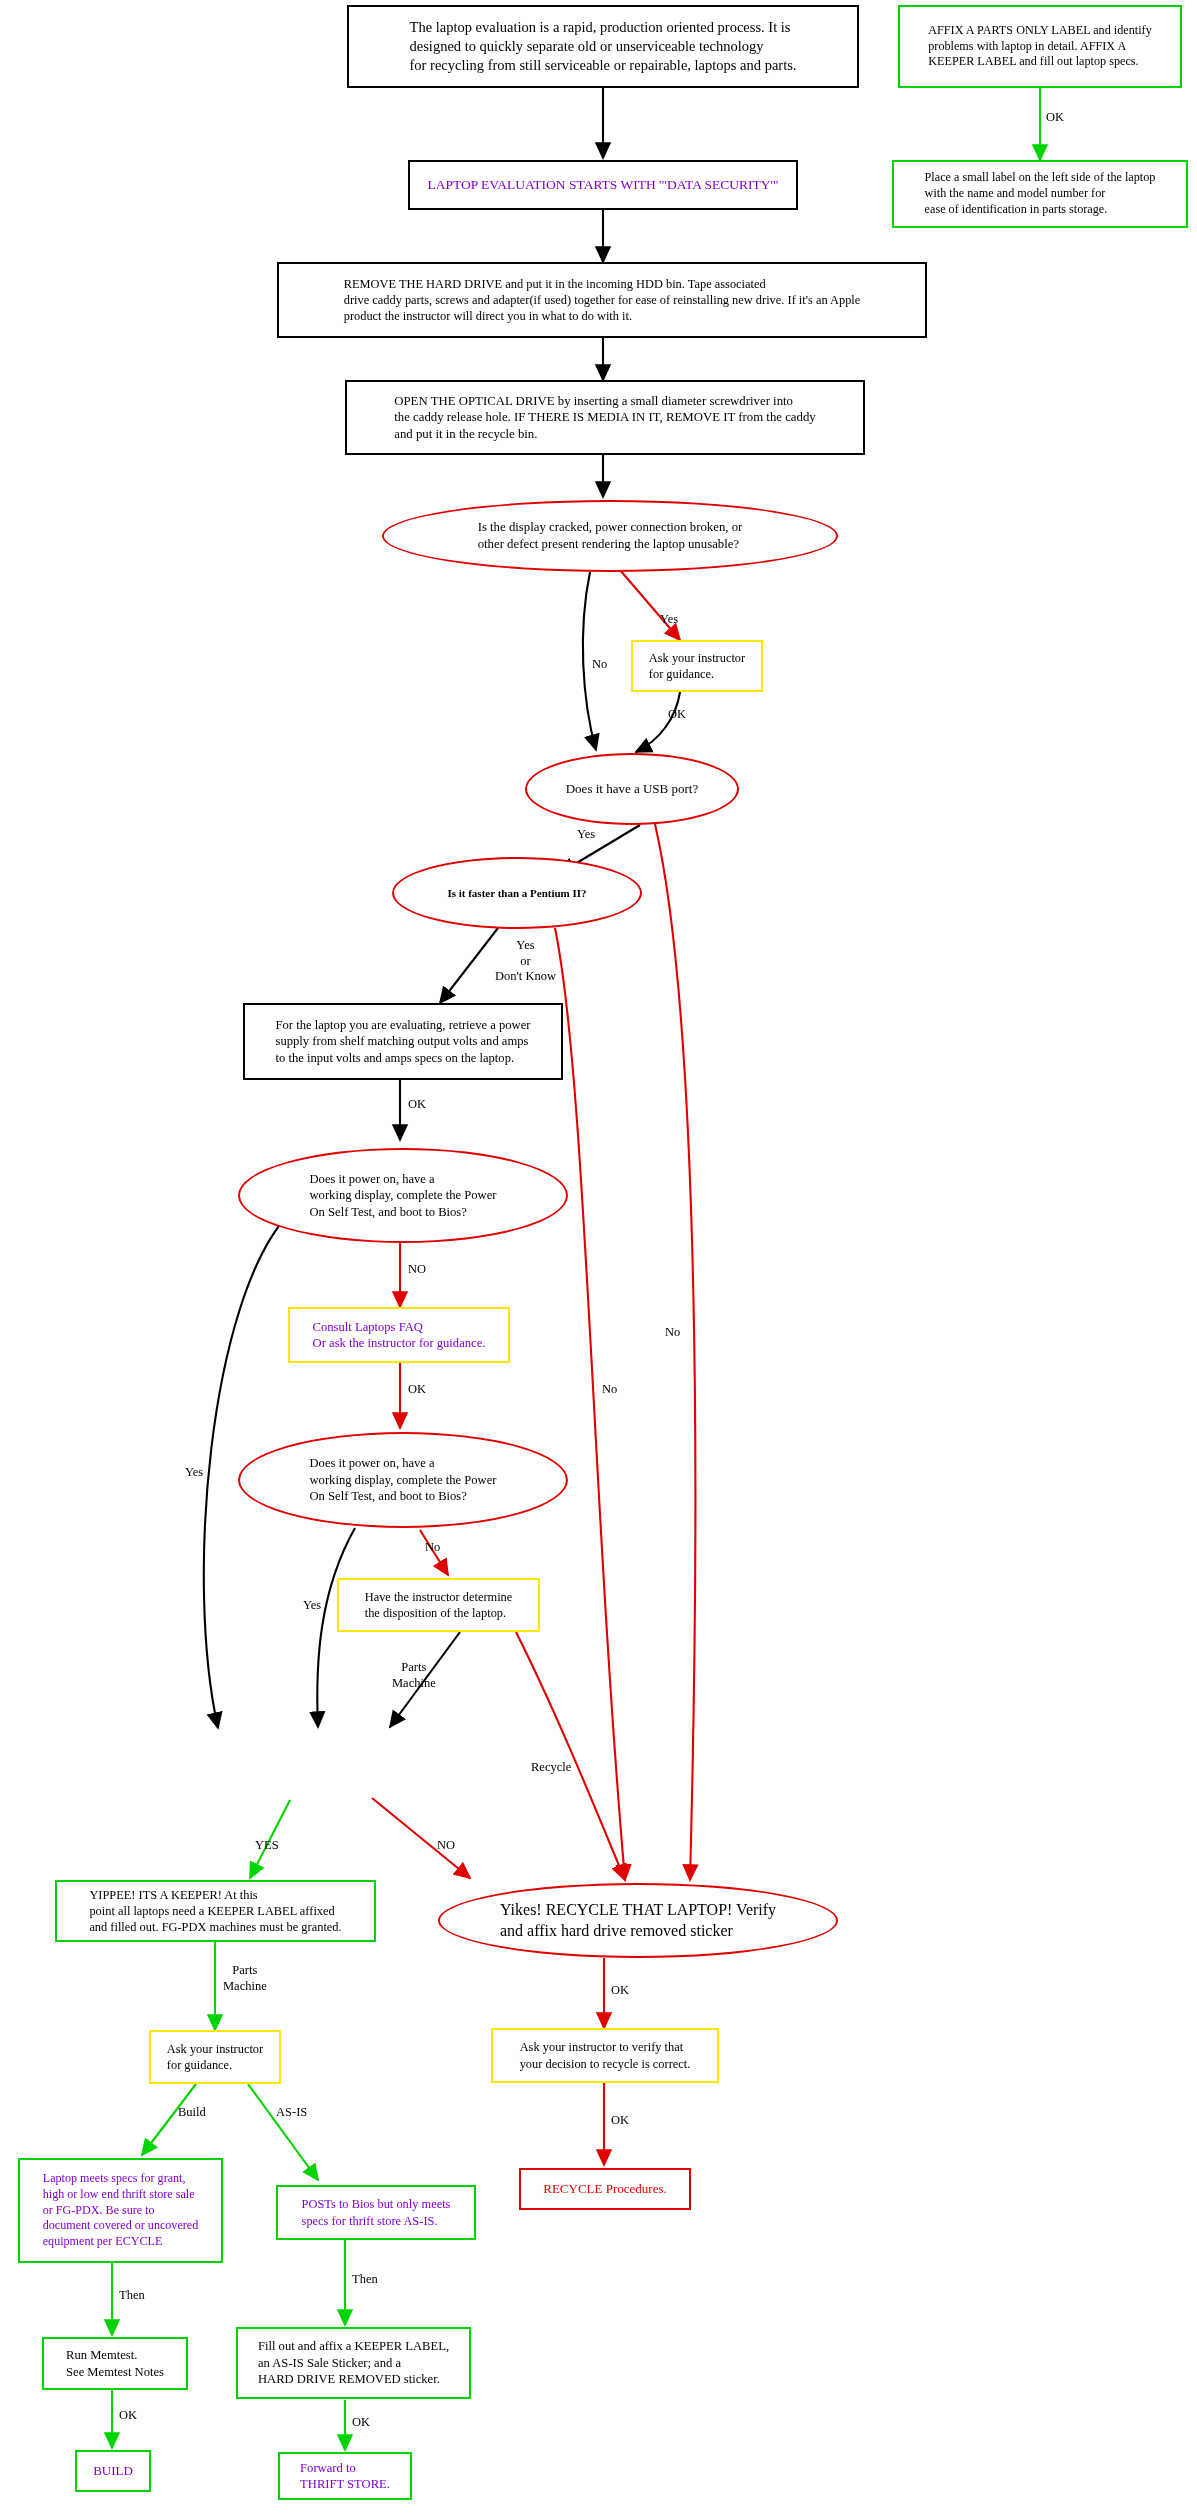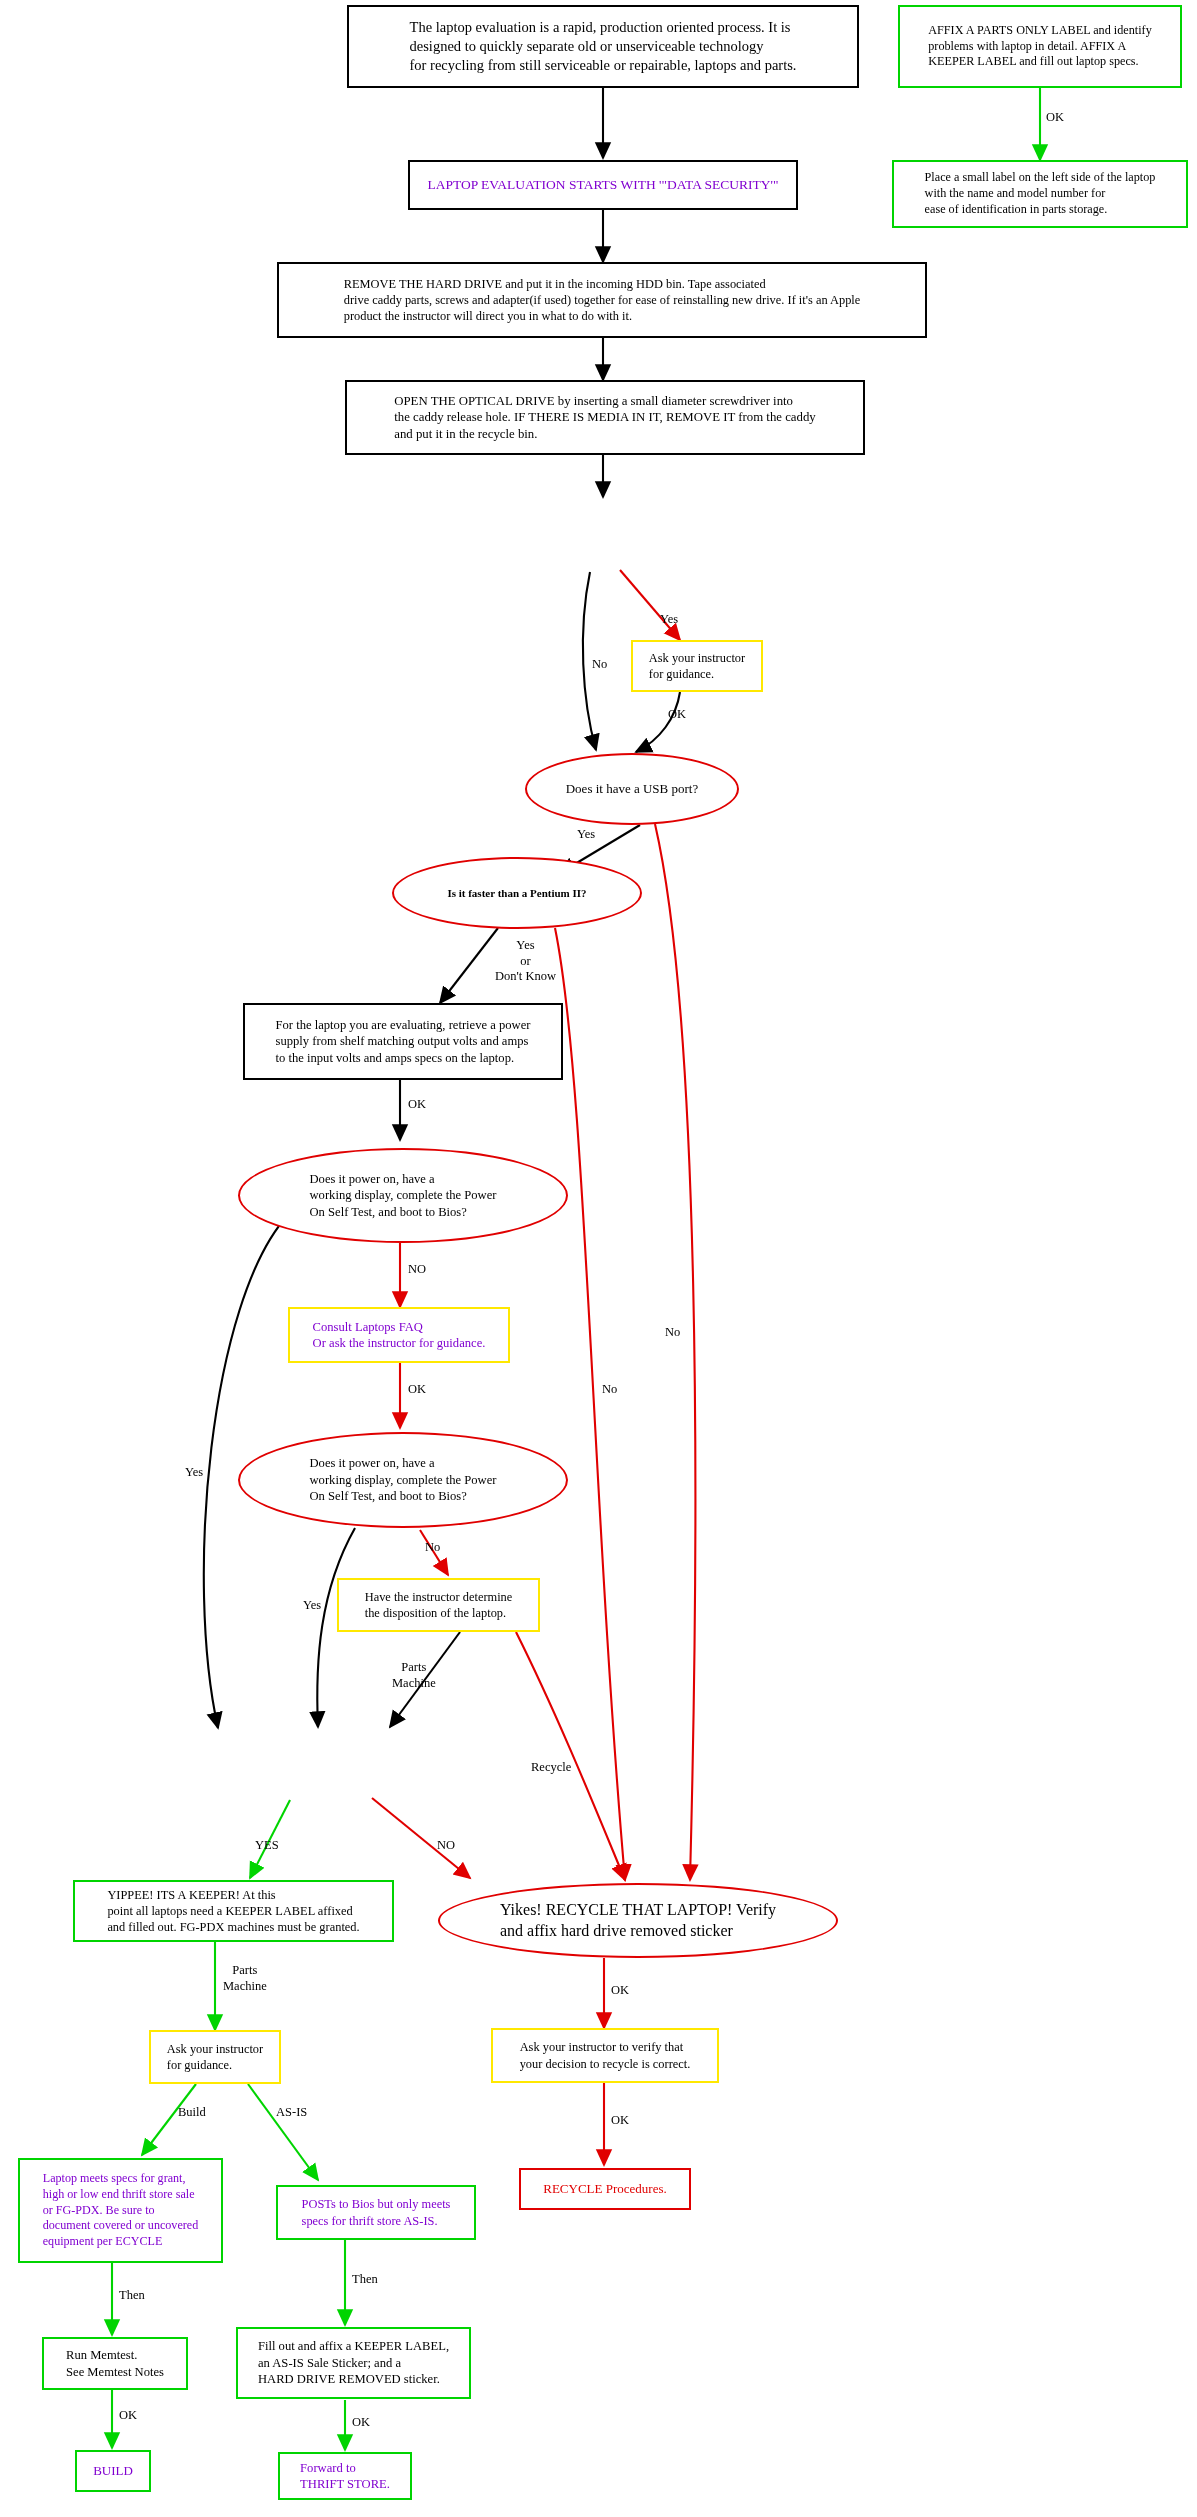--- a/index.html
+++ b/index.html
@@ -120,20 +120,23 @@
   </div>
 
   <div class="node box-black" style="left:277px;top:262px;width:650px;height:76px;">
     <span class="txt t-black" style="font-size:12.4px;">REMOVE THE HARD DRIVE and put it in the incoming HDD bin. Tape associated<br>drive caddy  parts, screws and adapter(if used) together for ease of reinstalling new drive.  If it's an Apple<br>product the instructor will direct you in what to do with it.</span>
   </div>
 
   <div class="node box-black" style="left:345px;top:380px;width:520px;height:75px;">
     <span class="txt t-black" style="font-size:12.8px;">OPEN THE OPTICAL DRIVE by inserting a small diameter screwdriver into<br>the caddy release hole.  IF THERE IS MEDIA IN IT, REMOVE IT from the caddy<br>and put it in the recycle bin.</span>
   </div>
 
+  <div class="node ell-red" style="left:382px;top:500px;width:456px;height:72px;">
+    <span class="txt t-black" style="font-size:12.8px;">Is the display cracked, power connection broken, or<br>other defect present rendering the laptop unusable?</span>
+  </div>
 
   <div class="node box-yellow" style="left:631px;top:640px;width:132px;height:52px;">
     <span class="txt t-black" style="font-size:12.4px;">Ask your instructor<br>for guidance.</span>
   </div>
 
   <div class="node ell-red" style="left:525px;top:753px;width:214px;height:72px;">
     <span class="txt t-black" style="font-size:13px;">Does it have a USB port?</span>
   </div>
 
   <div class="node ell-red" style="left:392px;top:857px;width:250px;height:72px;">
@@ -154,21 +157,21 @@
 
   <div class="node ell-red" style="left:238px;top:1432px;width:330px;height:96px;">
     <span class="txt t-black" style="font-size:12.6px;">Does it power on, have a<br>working display, complete the Power<br>On Self Test, and boot to Bios?</span>
   </div>
 
   <div class="node box-yellow" style="left:337px;top:1578px;width:203px;height:54px;">
     <span class="txt t-black" style="font-size:12.4px;">Have the instructor determine<br>the disposition of the laptop.</span>
   </div>
 
 
-  <div class="node box-green" style="left:73px;top:1880px;width:321px;height:62px;">
+  <div class="node box-green" style="left:55px;top:1880px;width:321px;height:62px;">
     <span class="txt t-black" style="font-size:12.4px;">YIPPEE! ITS A KEEPER! At this<br>point all laptops need a KEEPER LABEL affixed<br>and filled out. FG-PDX machines must be granted.</span>
   </div>
 
   <div class="node ell-red" style="left:438px;top:1883px;width:400px;height:75px;">
     <span class="txt t-black" style="font-size:16px;">Yikes! RECYCLE THAT LAPTOP! Verify<br>and affix hard drive removed sticker</span>
   </div>
 
   <div class="node box-yellow" style="left:149px;top:2030px;width:132px;height:54px;">
     <span class="txt t-black" style="font-size:12.4px;">Ask your instructor<br>for guidance.</span>
   </div>

